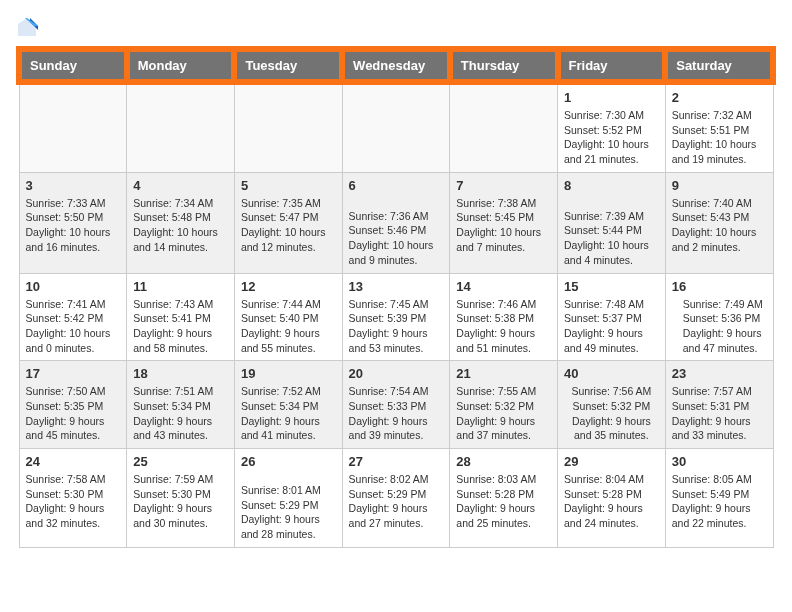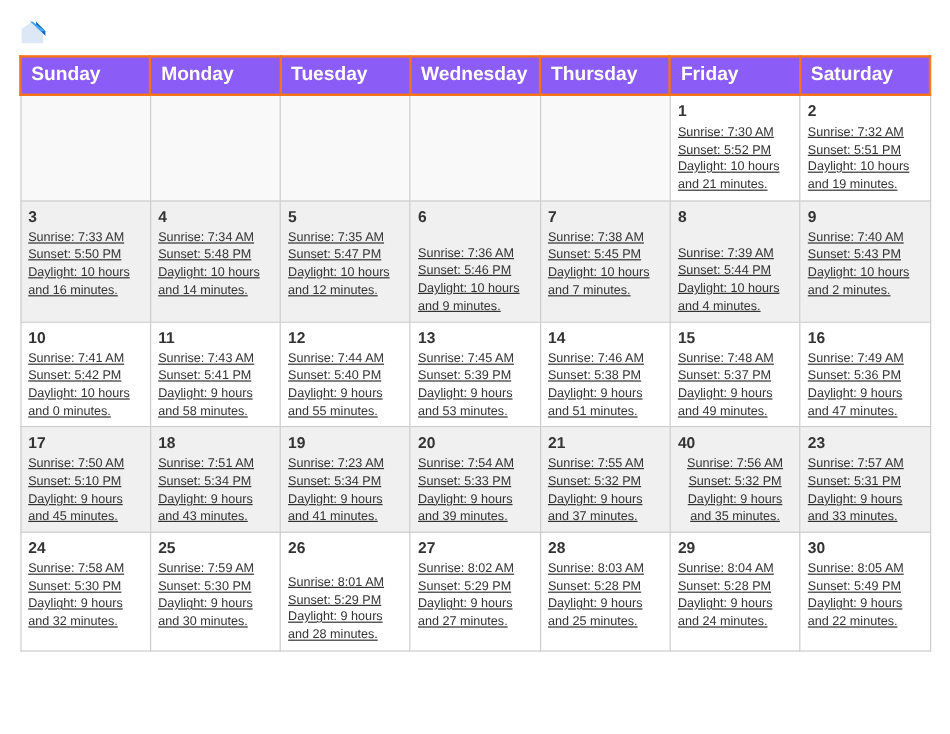--- a/index.html
+++ b/index.html
@@ -46,26 +46,26 @@
     .location-title {
       font-size: 16px;
       color: #555;
     }
     .calendar {
       width: 100%;
       border-collapse: collapse;
       border: 1px solid #ccc;
     }
     .calendar th {
-      background-color: #8b5cf6;
+      background-color: #737373;
       color: white;
       text-align: left;
       padding: 6px 8px;
-      font-size: 16px;
-      border: 2px solid #f97316;
+      font-size: 13px;
+      border: 6px solid #f97316;
     }
     .calendar td {
       vertical-align: top;
       border: 1px solid #ccc;
       padding: 5px 6px;
       width: 14.28%;
       height: 80px;
       font-size: 11px;
       color: #333;
       background: #fff;
@@ -78,21 +78,20 @@
     }
     .day-number {
       font-weight: bold;
       font-size: 13px;
       margin-bottom: 3px;
       display: block;
     }
     .day-info {
       font-size: 10.5px;
       line-height: 1.4;
-      text-decoration: underline;
     }
   </style>
 </head>
 <body>
 
 <div class="header-row">
   <div class="logo">
     <svg class="logo-icon" viewBox="0 0 22 22">
       <polygon points="11,2 20,8 20,20 2,20 2,8" fill="#1565C0" opacity="0.15"></polygon>
       <polygon points="14,2 22,10 22,14 14,6" fill="#1565C0"></polygon>
@@ -216,41 +215,41 @@
 Daylight: 9 hours and 51 minutes.</div>
         </td>
         <td>
           <span class="day-number">15</span>
           <div class="day-info" style="white-space: pre-line;">Sunrise: 7:48 AM
 Sunset: 5:37 PM
 Daylight: 9 hours and 49 minutes.</div>
         </td>
         <td>
           <span class="day-number">16</span>
-          <div class="day-info" style="white-space: pre-line;">Sunrise: 7:49 AM
+          <div class="day-info" style="white-space: pre-line; margin-left: 11px;">Sunrise: 7:49 AM
 Sunset: 5:36 PM
 Daylight: 9 hours and 47 minutes.</div>
         </td>
       </tr>
       <tr>
         <td class="shaded">
           <span class="day-number">17</span>
           <div class="day-info" style="white-space: pre-line;">Sunrise: 7:50 AM
-Sunset: 5:10 PM
+Sunset: 5:35 PM
 Daylight: 9 hours and 45 minutes.</div>
         </td>
         <td class="shaded">
           <span class="day-number">18</span>
           <div class="day-info" style="white-space: pre-line;">Sunrise: 7:51 AM
 Sunset: 5:34 PM
 Daylight: 9 hours and 43 minutes.</div>
         </td>
         <td class="shaded">
           <span class="day-number">19</span>
-          <div class="day-info" style="white-space: pre-line;">Sunrise: 7:23 AM
+          <div class="day-info" style="white-space: pre-line;">Sunrise: 7:52 AM
 Sunset: 5:34 PM
 Daylight: 9 hours and 41 minutes.</div>
         </td>
         <td class="shaded">
           <span class="day-number">20</span>
           <div class="day-info" style="white-space: pre-line;">Sunrise: 7:54 AM
 Sunset: 5:33 PM
 Daylight: 9 hours and 39 minutes.</div>
         </td>
         <td class="shaded">

